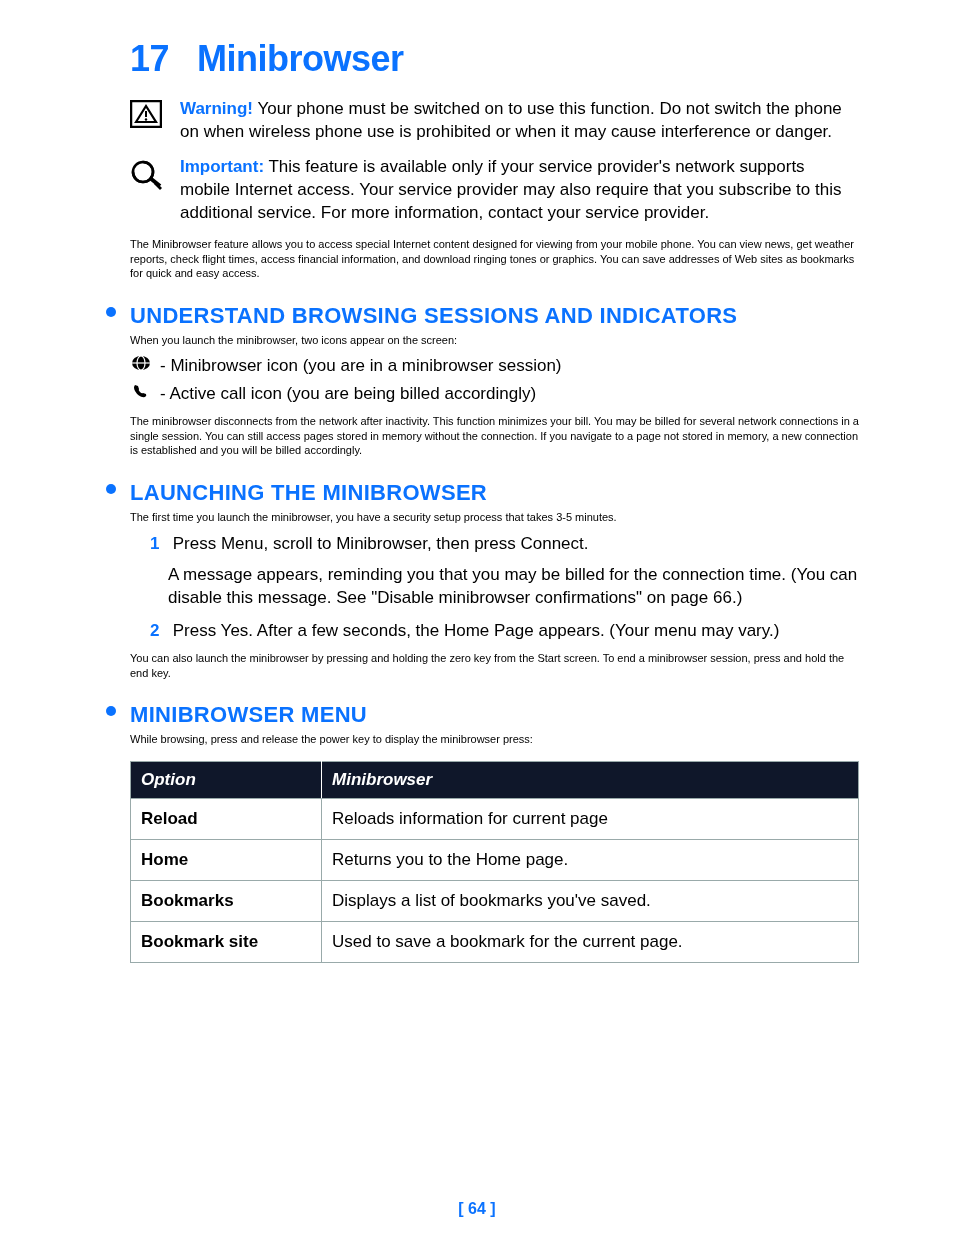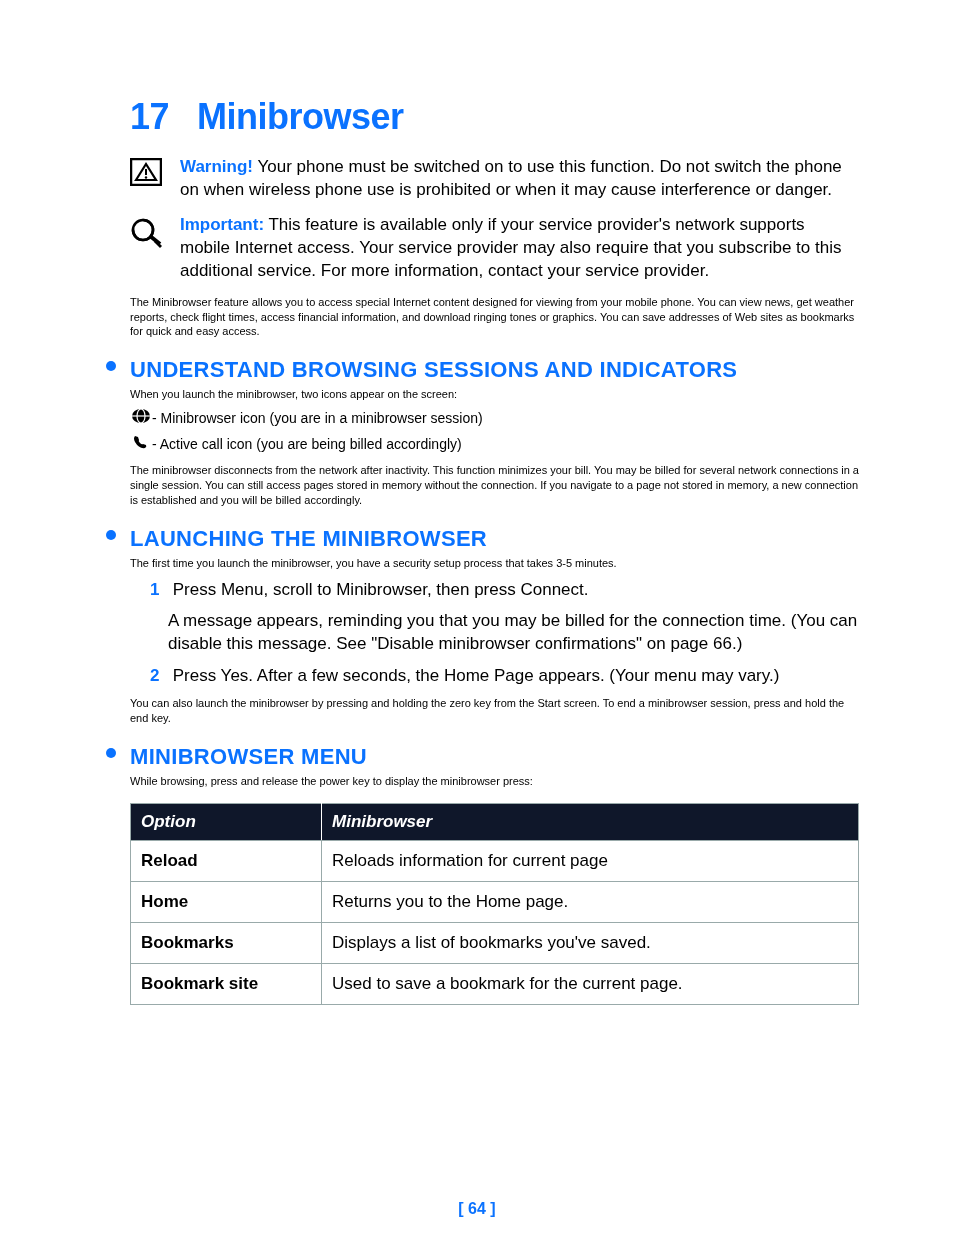--- a/index.html
+++ b/index.html
@@ -6,21 +6,21 @@
     margin: 0;
     padding: 0;
     background: #fff;
     font-family: "Segoe UI", "Helvetica Neue", Arial, sans-serif;
     color: #000;
   }
   .page {
     width: 954px;
     height: 1248px;
     box-sizing: border-box;
-    padding: 96px 95px 40px 130px;
+    padding: 38px 95px 40px 130px;
     position: relative;
   }
   .chapter-title {
     font-size: 36px;
     font-weight: 700;
     color: #0a72ff;
     margin: 0 0 18px 0;
     letter-spacing: -0.5px;
   }
   .chapter-number {
@@ -46,38 +46,39 @@
   .body-text {
     font-size: 11px;
     line-height: 1.35;
     margin: 8px 0 18px 0;
   }
   .section-head {
     color: #0a72ff;
     font-weight: 700;
     font-size: 22px;
     letter-spacing: 0.3px;
-    margin: 10px 0 4px 0;
+    margin: 22px 0 4px 0;
     position: relative;
   }
   .bullet {
     position: absolute;
     left: -24px;
     top: 4px;
     width: 10px;
     height: 10px;
     background: #0a72ff;
     border-radius: 50%;
   }
   .icon-line {
-    font-size: 14px;
+    font-size: 17px;
     line-height: 1.4;
     margin: 4px 0;
     display:flex;
     align-items:center;
+    gap:8px;
   }
   .mini-icon { display:inline-block; width:22px; text-align:center; }
   .ol-item {
     font-size: 17px;
     line-height: 1.35;
     margin: 6px 0 6px 20px;
   }
   .ol-num { color: #0a72ff; font-weight: 700; display:inline-block; width:18px; }
   .ol-sub {
     font-size: 17px;

